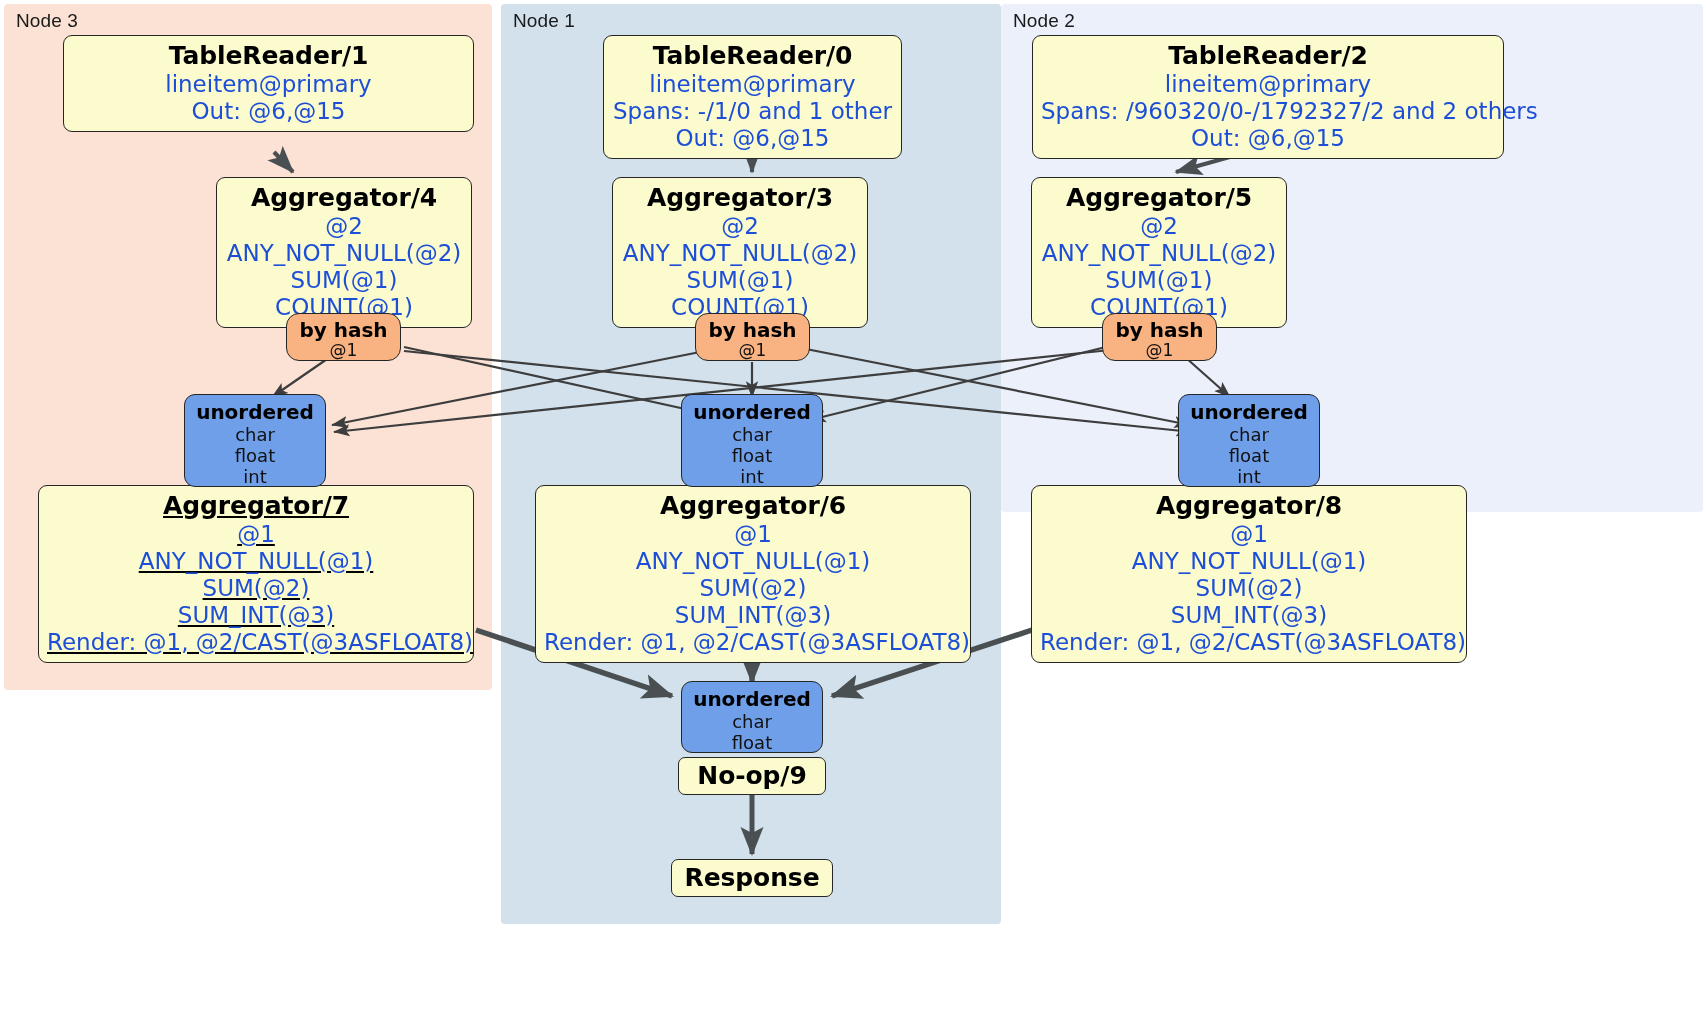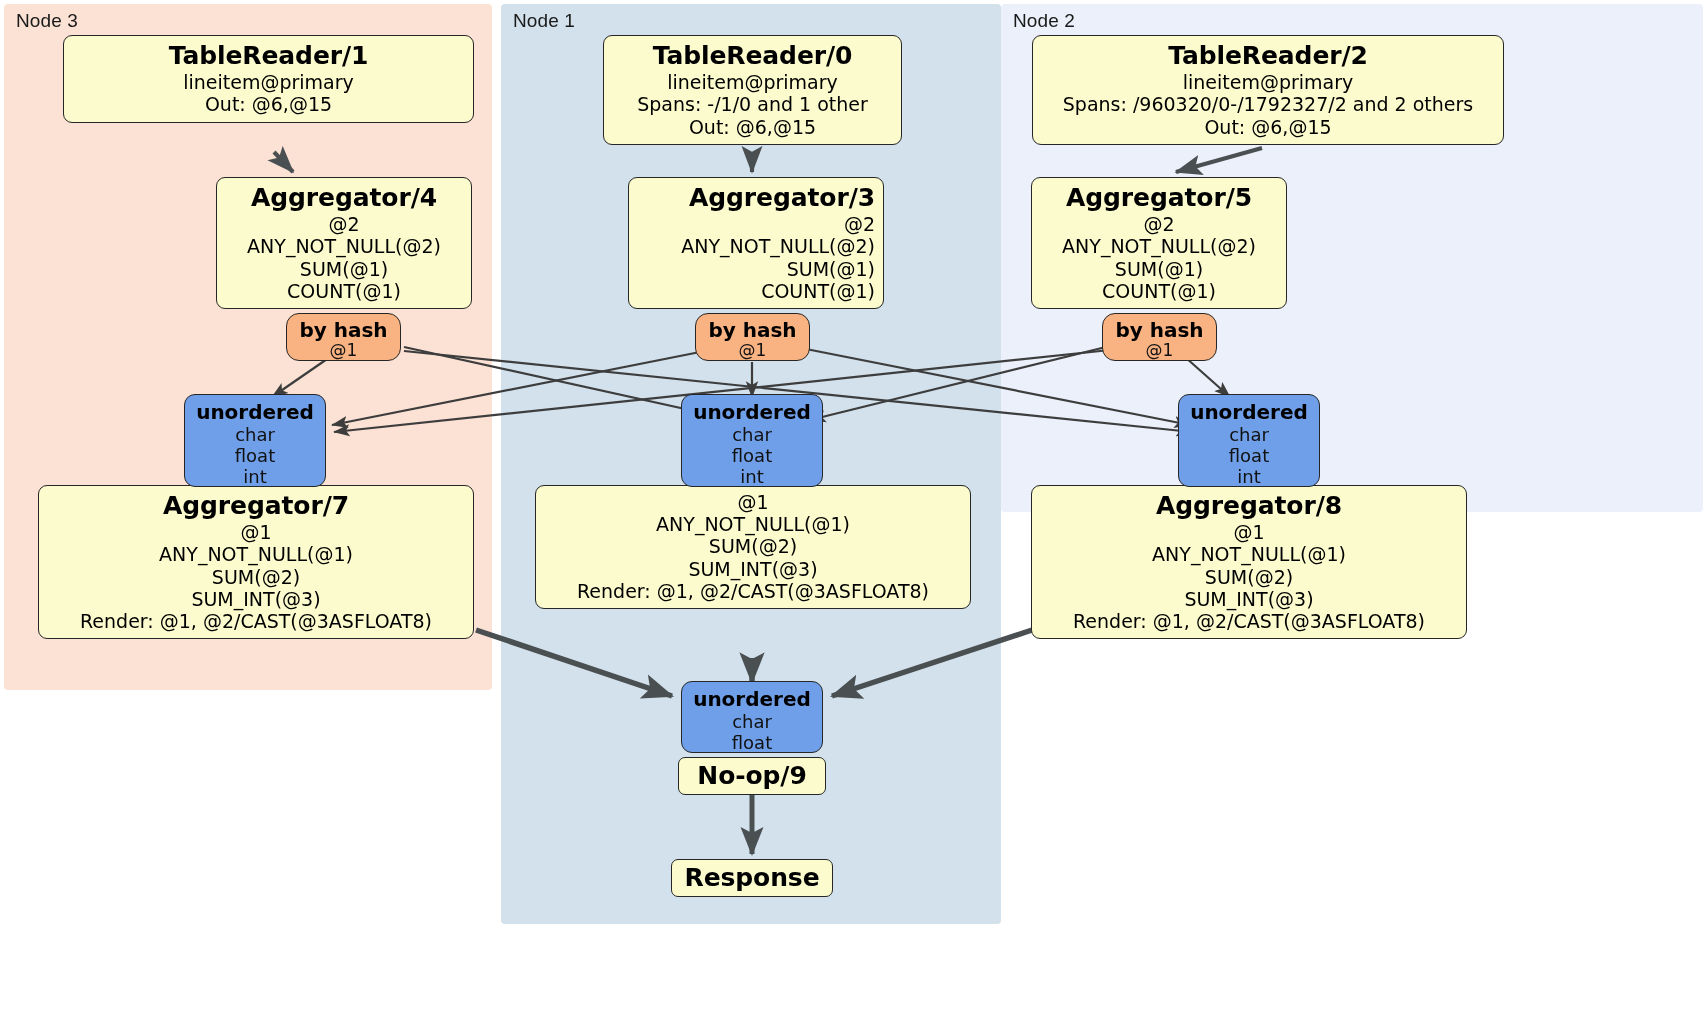--- a/index.html
+++ b/index.html
@@ -59,22 +59,22 @@
   .proc .ttl {
     font-weight: bold;
     font-size: 25px;
     color: #000;
     display: block;
     margin-bottom: 1px;
     letter-spacing: -0.1px;
   }
   .proc .ln {
     display: block;
-    font-size: 19px;
-    color: #000000;
+    font-size: 23px;
+    color: #1d4ed8;
     font-family: "DejaVu Sans", sans-serif;
   }
   .router {
     background: #f9b382;
     border-radius: 13px;
     z-index: 5;
   }
   .router .ttl {
     display: block;
     font-weight: bold;
@@ -198,21 +198,21 @@
   </div>
 
   <div class="gbox proc" style="left:216px; top:177px; width:256px;">
     <span class="ttl">Aggregator/4</span>
     <span class="ln">@2</span>
     <span class="ln">ANY_NOT_NULL(@2)</span>
     <span class="ln">SUM(@1)</span>
     <span class="ln">COUNT(@1)</span>
   </div>
 
-  <div class="gbox proc" style="left:628px; top:177px; width:256px;text-align:right;">
+  <div class="gbox proc" style="left:612px; top:177px; width:256px;">
     <span class="ttl">Aggregator/3</span>
     <span class="ln">@2</span>
     <span class="ln">ANY_NOT_NULL(@2)</span>
     <span class="ln">SUM(@1)</span>
     <span class="ln">COUNT(@1)</span>
   </div>
 
   <div class="gbox proc" style="left:1031px; top:177px; width:256px;">
     <span class="ttl">Aggregator/5</span>
     <span class="ln">@2</span>
@@ -250,30 +250,31 @@
     <span class="ln">int</span>
   </div>
 
   <div class="gbox sync" style="left:1178px; top:394px; width:142px; height:93px;">
     <span class="ttl">unordered</span>
     <span class="ln">char</span>
     <span class="ln">float</span>
     <span class="ln">int</span>
   </div>
 
-  <div class="gbox proc" style="left:38px; top:485px; width:436px;">
+  <div class="gbox proc" style="left:38px; top:485px; width:436px;text-decoration:underline;">
     <span class="ttl">Aggregator/7</span>
     <span class="ln">@1</span>
     <span class="ln">ANY_NOT_NULL(@1)</span>
     <span class="ln">SUM(@2)</span>
     <span class="ln">SUM_INT(@3)</span>
     <span class="ln">Render: @1, @2/CAST(@3ASFLOAT8)</span>
   </div>
 
   <div class="gbox proc" style="left:535px; top:485px; width:436px;">
+    <span class="ttl">Aggregator/6</span>
     <span class="ln">@1</span>
     <span class="ln">ANY_NOT_NULL(@1)</span>
     <span class="ln">SUM(@2)</span>
     <span class="ln">SUM_INT(@3)</span>
     <span class="ln">Render: @1, @2/CAST(@3ASFLOAT8)</span>
   </div>
 
   <div class="gbox proc" style="left:1031px; top:485px; width:436px;">
     <span class="ttl">Aggregator/8</span>
     <span class="ln">@1</span>

